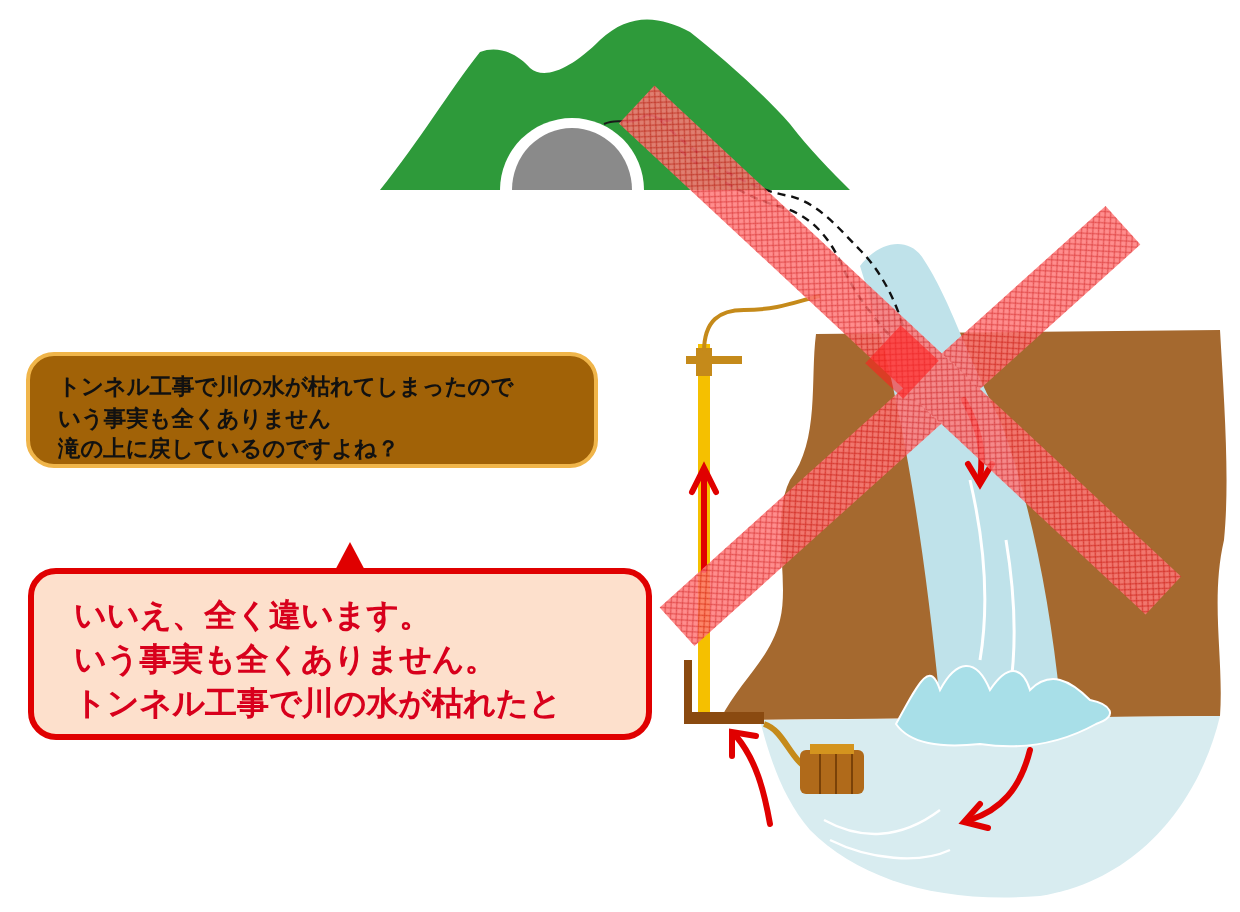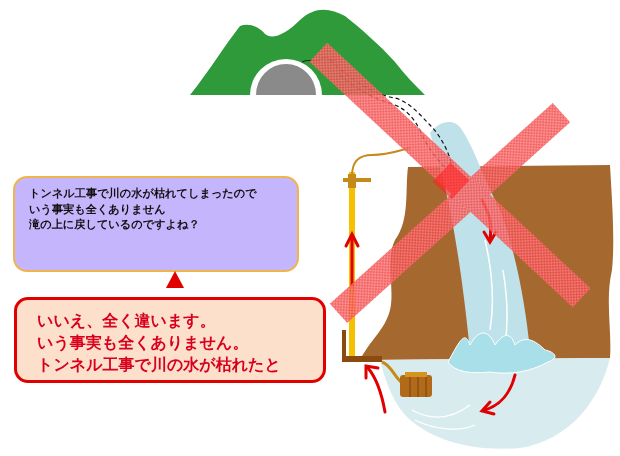--- a/index.html
+++ b/index.html
@@ -1,25 +1,25 @@
 <!DOCTYPE html>
 <html><head>
 <meta charset="utf-8">
 <style>
   html, body { margin:0; padding:0; background:#ffffff; }
   body { width:620px; height:456px; position:relative; overflow:hidden; font-family:"DejaVu Sans", sans-serif; }
   #scene { position:absolute; left:0; top:0; width:620px; height:456px; }
   .bubble-q {
-    position:absolute; left:13px; top:176px; width:286px; height:96px;
-    border:2px solid #f0b54a; border-radius:14px; background:#c4b5fd;
+    position:absolute; left:13px; top:176px; width:286px; height:58px;
+    border:2px solid #f0b54a; border-radius:14px; background:#a16207;
     box-sizing:border-box; padding:8px 0 0 14px;
   }
   .bubble-q .line { font-size:11.2px; font-weight:bold; color:#111; line-height:15.5px; white-space:nowrap; }
   .bubble-a {
-    position:absolute; left:14px; top:297px; width:312px; height:86px;
+    position:absolute; left:14px; top:284px; width:312px; height:86px;
     border:3px solid #e00000; border-radius:14px; background:#fde0cc;
     box-sizing:border-box; padding:10px 0 0 20px;
   }
   .bubble-a .line { font-size:16px; font-weight:bold; color:#d8001c; line-height:22px; white-space:nowrap; }
   .pointer {
     position:absolute; left:166px; top:271px; width:0; height:0;
     border-left:9px solid transparent; border-right:9px solid transparent;
     border-bottom:17px solid #e00000;
   }
 </style>

